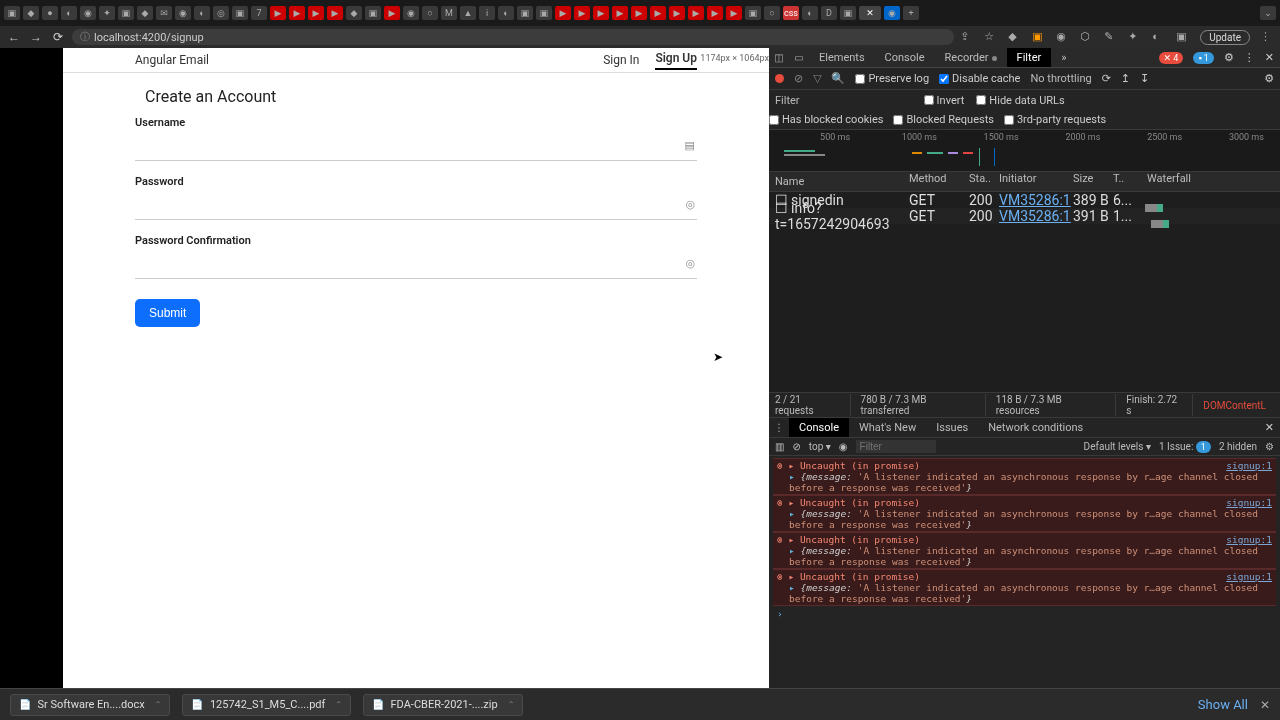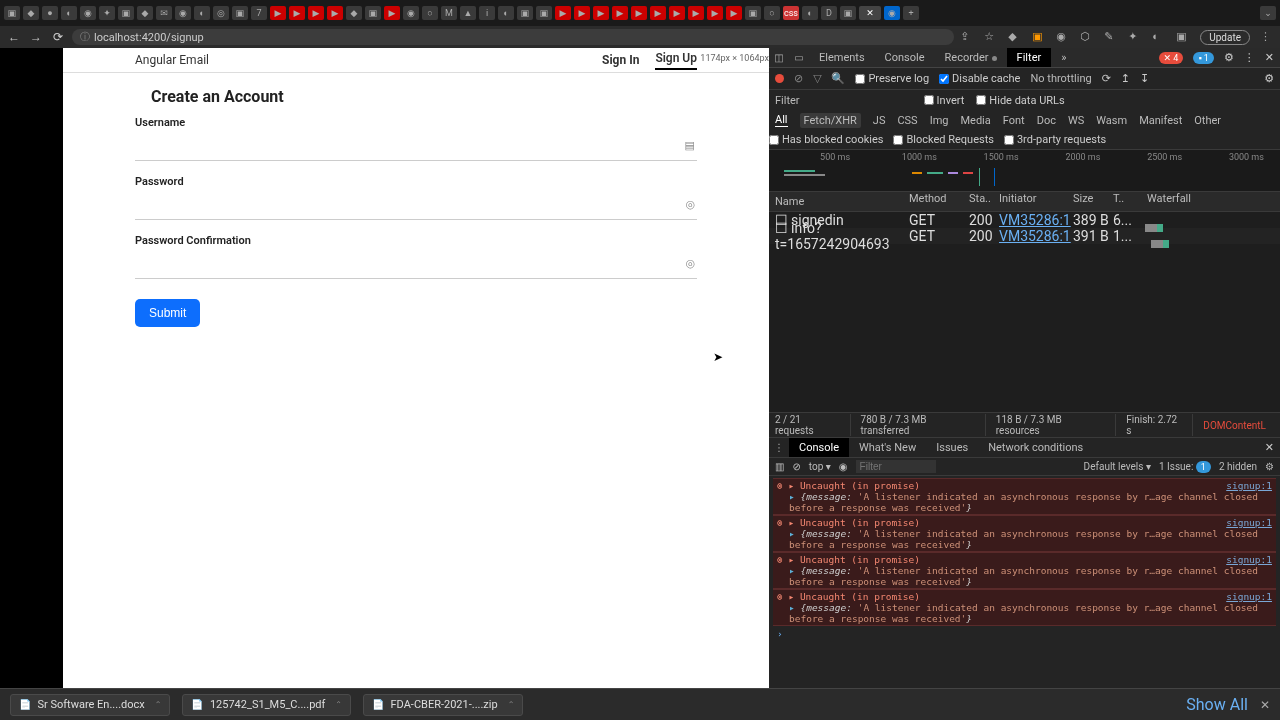--- a/index.html
+++ b/index.html
@@ -22,24 +22,24 @@
 .main-area { display: flex; height: calc(720px - 48px - 32px); }
 .left-black { width: 63px; background: #000; height: 100%; }
 .page-content { flex: 0 0 706px; background: #fff; height: 100%; position: relative; }
 .devtools { flex: 1; background: #242424; height: 100%; display: flex; flex-direction: column; color: #ccc; }
 
 
 .page-inner { padding: 0 72px; }
 .page-header { display: flex; justify-content: space-between; align-items: center; height: 25px; border-bottom: 1px solid #ddd; font-size: 12px; margin: 0 -72px; padding: 0 72px; }
 .page-brand { font-weight: 400; color: #333; }
 .page-nav { display: flex; gap: 16px; align-items: center; }
-.page-nav a { color: #333; text-decoration: none; font-size: 12px; font-weight: bold; }
+.page-nav a { color: #333; text-decoration: none; font-size: 12px; }
 .page-nav a.active { font-weight: 600; border-bottom: 2px solid #000; padding-bottom: 3px; }
 .dim-overlay { position: absolute; right: 0; top: 5px; font-size: 9px; color: #666; }
-.page-title { font-size: 16px; font-weight: 700; color: #222; margin: 14px 16px 10px; }
+.page-title { font-size: 16px; font-weight: 400; color: #222; margin: 14px 10px 10px; }
 .form-group { margin-bottom: 14px; }
 .form-label { font-size: 11px; font-weight: 600; color: #222; display: block; margin-bottom: 6px; }
 .form-input { width: 100%; height: 26px; border: none; border-bottom: 1px solid #ccc; font-size: 12px; padding: 2px 4px; }
 .input-wrap { position: relative; }
 .input-icon { position: absolute; right: 2px; top: 4px; font-size: 11px; color: #888; }
 .submit-btn { background: #0d6efd; color: #fff; border: none; border-radius: 5px; padding: 7px 14px; font-size: 12px; font-weight: 500; cursor: pointer; margin-top: 6px; }
 .cursor { position: absolute; left: 650px; top: 302px; font-size: 12px; color: #000; }
 
 
 .dt-tabs { height: 20px; background: #2a2a2a; display: flex; align-items: center; font-size: 11px; border-bottom: 1px solid #444; position: relative; }
@@ -100,21 +100,21 @@
 .cd-err-body .msg { color: #ce9178; }
 .cd-err-body .bracket { color: #ccc; font-style: italic; }
 .cd-prompt { color: #6ab0f3; padding: 2px 4px; }
 
 
 .downloads-bar { position: absolute; bottom: 0; left: 0; right: 0; height: 32px; background: #2b2b2b; display: flex; align-items: center; padding: 0 10px; gap: 12px; border-top: 1px solid #444; }
 .dl-item { background: #383838; border: 1px solid #4a4a4a; border-radius: 3px; height: 22px; display: flex; align-items: center; padding: 0 8px; gap: 6px; color: #ddd; font-size: 11px; cursor: pointer; }
 .dl-icon { font-size: 10px; }
 .dl-chev { font-size: 8px; color: #888; margin-left: 4px; }
 .dl-spacer { flex: 1; }
-.show-all { color: #6ab0f3; font-size: 16px; cursor: pointer; margin-left: 43px; }
+.show-all { color: #6ab0f3; font-size: 13px; cursor: pointer; margin-left: 43px; }
 .dl-close { color: #aaa; font-size: 12px; cursor: pointer; }
 </style>
 </head>
 <body>
 
 <div class="browser-chrome">
   <div class="tab-strip">
     <span class="tab-icon">▣</span>
     <span class="tab-icon">◆</span>
     <span class="tab-icon">●</span>
@@ -276,34 +276,20 @@
       <span style="flex:0 0 100px"></span>
       <label class="cb">
           <input type="checkbox" style="">
           <span>Invert</span>
         </label>
       <label class="cb">
           <input type="checkbox" style="">
           <span>Hide data URLs</span>
         </label>
     </div>
-    <div class="dt-filter-row" id="filter-types">
-        <span class="ftype active">All</span>
-        <span class="ftype hl">Fetch/XHR</span>
-        <span class="ftype">JS</span>
-        <span class="ftype">CSS</span>
-        <span class="ftype">Img</span>
-        <span class="ftype">Media</span>
-        <span class="ftype">Font</span>
-        <span class="ftype">Doc</span>
-        <span class="ftype">WS</span>
-        <span class="ftype">Wasm</span>
-        <span class="ftype">Manifest</span>
-        <span class="ftype">Other</span>
-      </div>
     <div class="dt-filter-row2">
       <label class="cb">
           <input type="checkbox" style="">
           <span>Has blocked cookies</span>
         </label>
       <label class="cb">
           <input type="checkbox" style="">
           <span>Blocked Requests</span>
         </label>
       <label class="cb">

